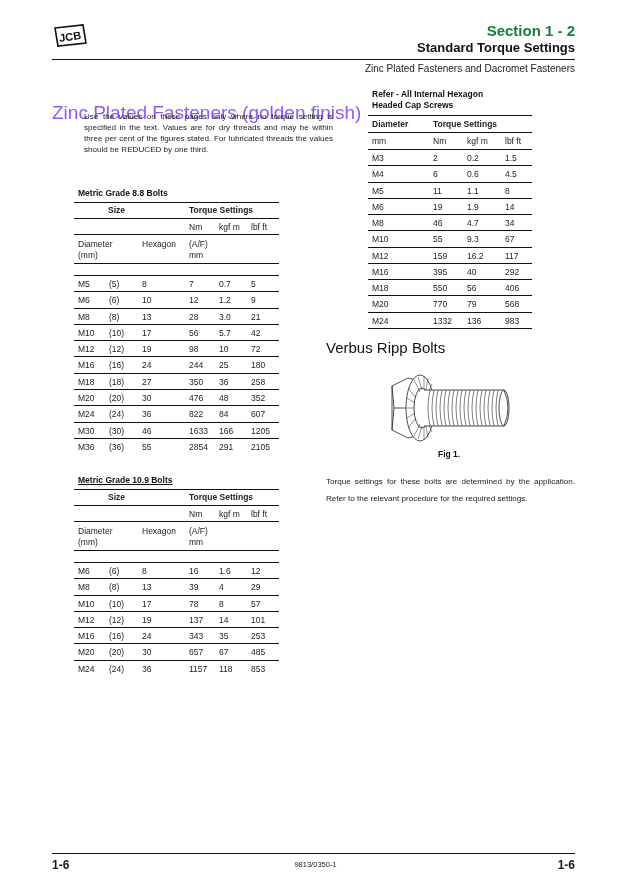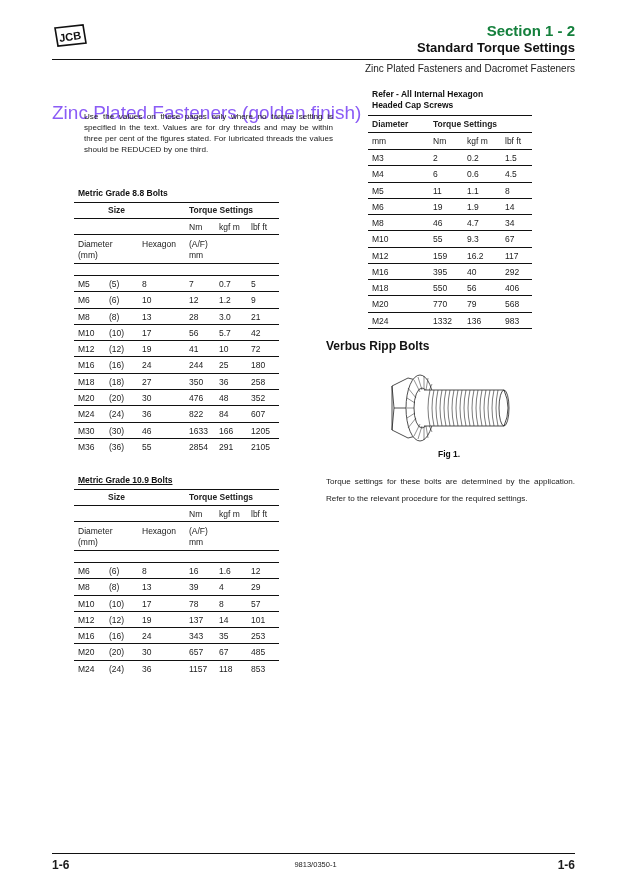--- a/index.html
+++ b/index.html
@@ -34,21 +34,21 @@
   .t88 tr.spacer td { height: 12px; }
   .t88 tr.data td { height: 16.3px; padding-top: 3px; padding-left: 4px; }
   .t88 td.pl { padding-left: 4px; }
 
   
   .tcap { left: 368px; width: 164px; }
   .tcap col.c1 { width: 61px; } .tcap col.c2 { width: 34px; } .tcap col.c3 { width: 38px; } .tcap col.c4 { width: 31px; }
   .tcap tr.hdr td { height: 17px; padding-top: 3px; padding-left: 4px; }
   .tcap tr.data td { height: 16.25px; padding-top: 3px; padding-left: 4px; }
 
-  .verbus-heading { position: absolute; left: 326px; top: 339px; font-size: 12px; font-weight: bold; color: #111; }
+  .verbus-heading { position: absolute; left: 326px; top: 339px; font-size: 15px; font-weight: normal; color: #111; }
   .bolt-fig { position: absolute; left: 380px; top: 372px; width: 135px; height: 72px; }
   .fig-caption { position: absolute; left: 438px; top: 449px; font-size: 8.5px; font-weight: bold; color: #111; }
   .verbus-text { position: absolute; left: 326px; top: 473px; width: 249px; font-size: 8.1px; line-height: 17px; text-align: justify; color: #222; }
 
   .footer-rule { position: absolute; left: 52px; right: 56px; top: 853px; border-top: 1.5px solid #111; }
   .footer-left { position: absolute; left: 52px; top: 858px; font-size: 12px; font-weight: bold; }
   .footer-center { position: absolute; left: 0; right: 0; top: 860px; font-size: 7.5px; text-align: center; color: #222; }
   .footer-right { position: absolute; right: 56px; top: 858px; font-size: 12px; font-weight: bold; }
 </style>
 </head>
@@ -126,21 +126,21 @@
         <td>(10)</td>
         <td>17</td>
         <td>56</td>
         <td>5.7</td>
         <td>42</td>
       </tr>
   <tr class="data bordered">
         <td>M12</td>
         <td>(12)</td>
         <td>19</td>
-        <td>41</td>
+        <td>98</td>
         <td>10</td>
         <td>72</td>
       </tr>
   <tr class="data bordered">
         <td>M16</td>
         <td>(16)</td>
         <td>24</td>
         <td>244</td>
         <td>25</td>
         <td>180</td>

